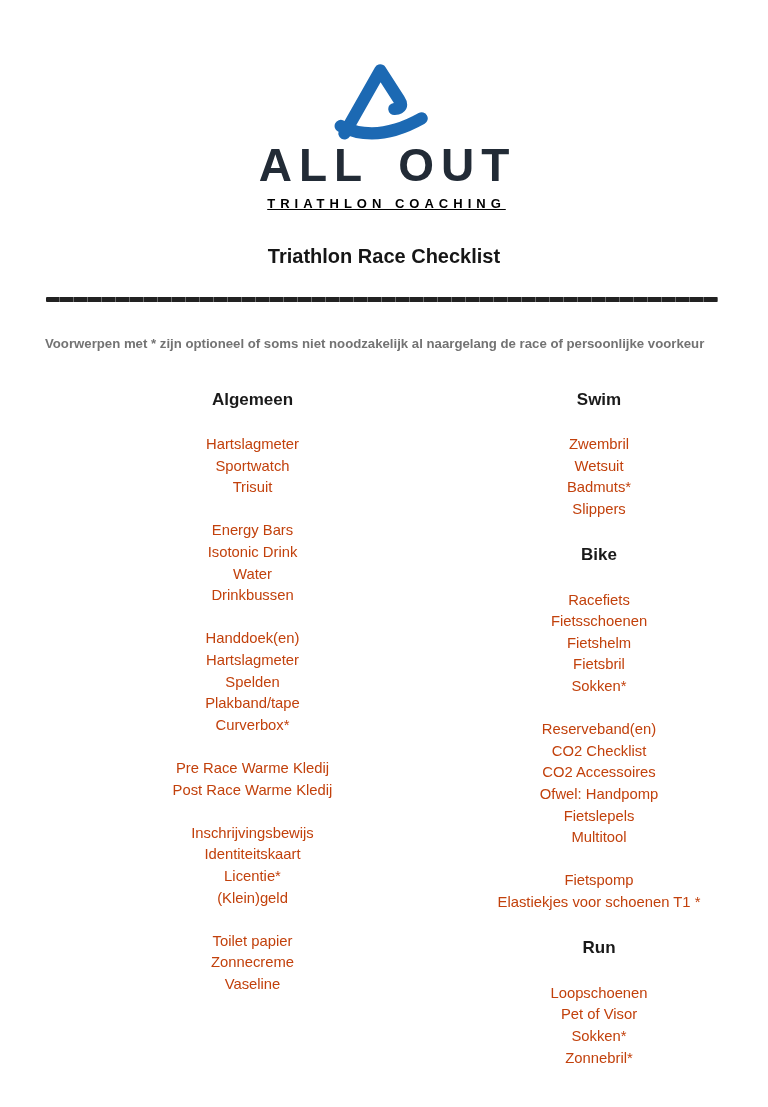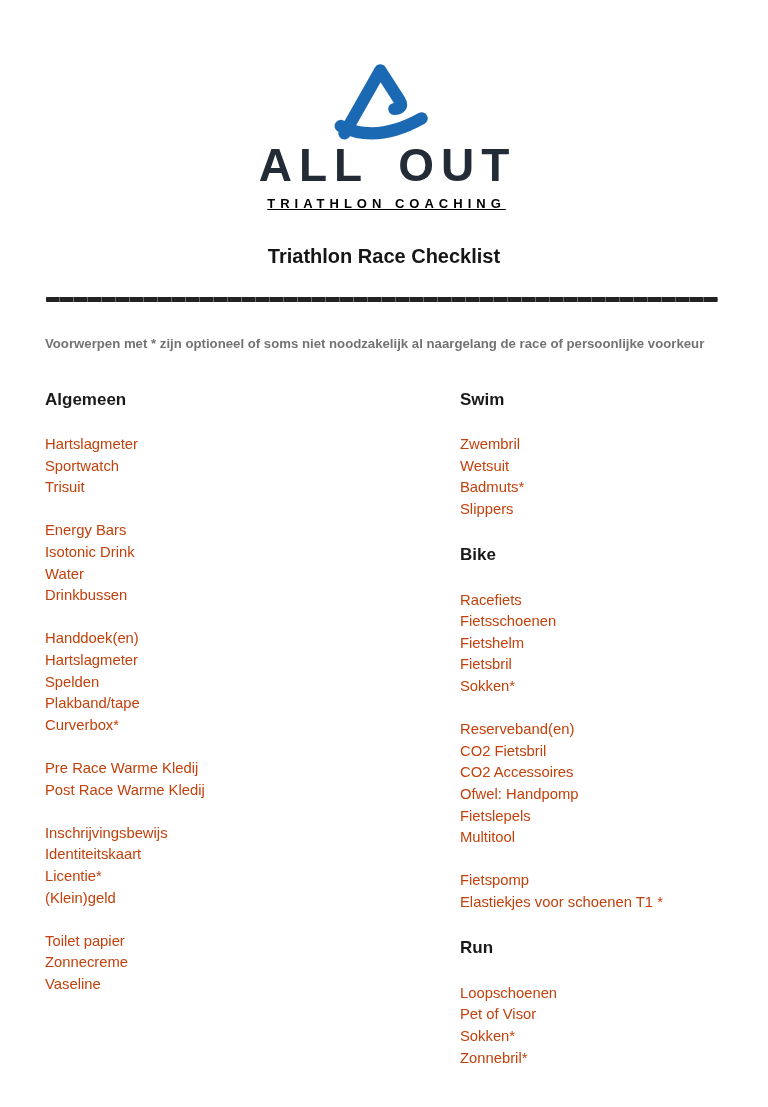--- a/index.html
+++ b/index.html
@@ -65,20 +65,21 @@
   .note {
     margin: 34px 45px 0 45px;
     font-size: 13.2px;
     line-height: 16px;
     font-weight: bold;
     color: #737373;
   }
   .columns {
     display: flex;
     margin: 35px 30px 0 45px;
+    text-align: center;
   }
   .col-left { width: 415px; flex: 0 0 415px; }
   .col-right { flex: 1; }
   .line-heading {
     font-size: 17px;
     line-height: 26px;
     font-weight: bold;
     color: #1a1a1a;
   }
   .line-item {
@@ -153,21 +154,21 @@
         <div class="line-blank"></div>
         <div class="line-heading">Bike</div>
         <div class="line-blank"></div>
         <div class="line-item">Racefiets</div>
         <div class="line-item">Fietsschoenen</div>
         <div class="line-item">Fietshelm</div>
         <div class="line-item">Fietsbril</div>
         <div class="line-item">Sokken*</div>
         <div class="line-blank"></div>
         <div class="line-item">Reserveband(en)</div>
-        <div class="line-item">CO2 Fietsbril</div>
+        <div class="line-item">CO2 Checklist</div>
         <div class="line-item">CO2 Accessoires</div>
         <div class="line-item">Ofwel: Handpomp</div>
         <div class="line-item">Fietslepels</div>
         <div class="line-item">Multitool</div>
         <div class="line-blank"></div>
         <div class="line-item">Fietspomp</div>
         <div class="line-item">Elastiekjes voor schoenen T1 *</div>
         <div class="line-blank"></div>
         <div class="line-heading">Run</div>
         <div class="line-blank"></div>

